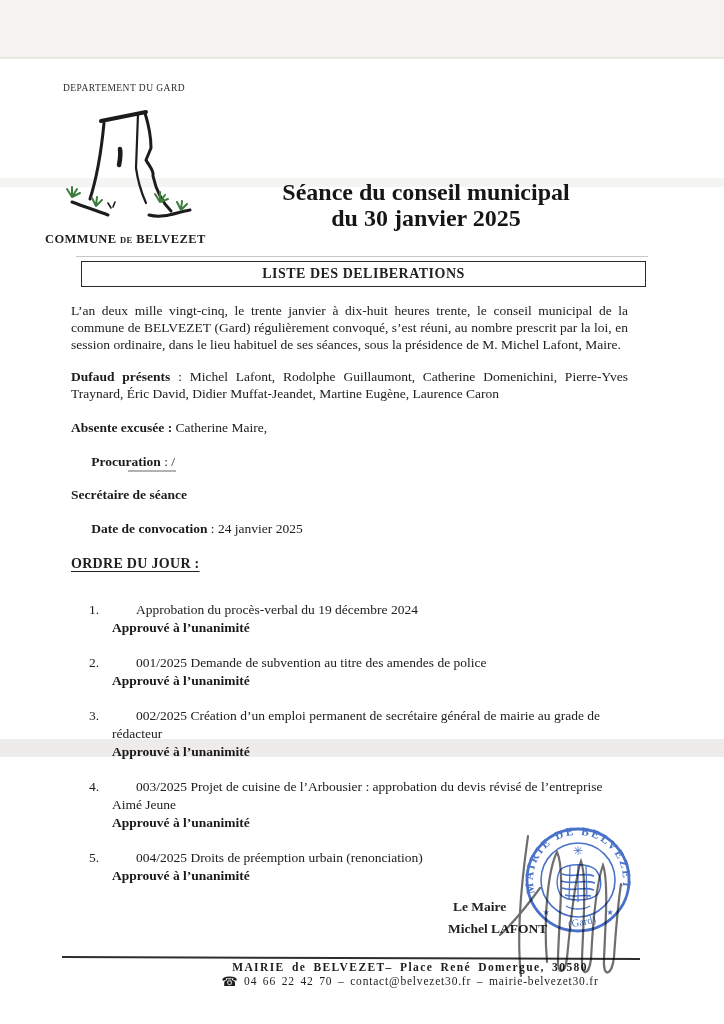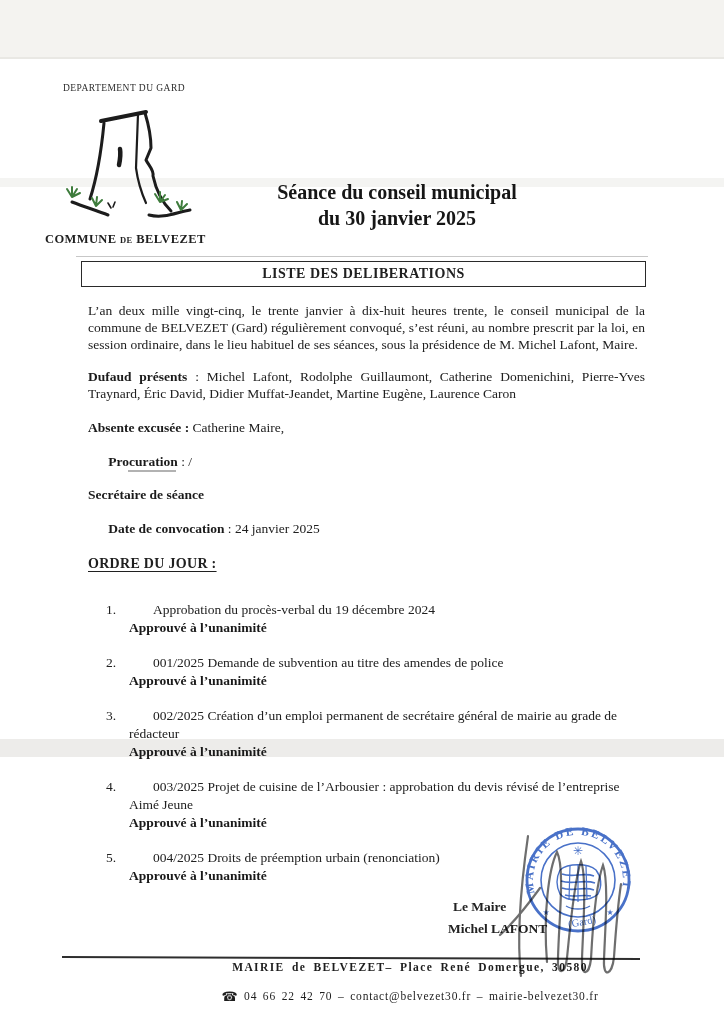--- a/index.html
+++ b/index.html
@@ -10,32 +10,32 @@
   .band-top{position:absolute;left:0;top:0;width:724px;height:57px;background:#f4f3f0;border-bottom:2px solid #e9e8e4;}
   .band-a{position:absolute;left:0;top:178px;width:724px;height:9px;background:rgba(205,203,196,.22);}
   .band-b{position:absolute;left:0;top:739px;width:724px;height:18px;background:rgba(203,201,194,.35);}
   .mark-a{position:absolute;left:128px;top:470px;width:48px;height:2px;background:#555;opacity:.45;}
 
   
   .dept{position:absolute;left:63px;top:83px;font-size:9.5px;letter-spacing:.45px;color:#2c2c2c;}
   .logo{position:absolute;left:50px;top:98px;}
   .commune{position:absolute;left:45px;top:232px;font-weight:bold;font-size:12.5px;letter-spacing:.4px;color:#1f1f1f;}
   .commune .de{font-size:8.5px;font-weight:bold;text-align:right;}
-  .doc-title{position:absolute;left:215px;top:179px;width:364px;text-align:center;
-             font-weight:bold;font-size:20px;line-height:26px;color:#161616;}
+  .doc-title{position:absolute;left:244px;top:179px;width:364px;text-align:center;
+             font-weight:bold;font-size:24px;line-height:26px;color:#161616;}
 
   
   .banner-artifact{position:absolute;left:76px;top:256px;width:572px;height:1px;background:#999;opacity:.55;}
   .banner{position:absolute;left:81px;top:261px;width:563px;border:1.5px solid #2a2a2a;background:transparent;
           text-align:center;padding:2px 0 4px 0;}
   .banner span{font-weight:bold;font-size:14px;letter-spacing:.5px;
           text-underline-offset:2px;text-decoration-thickness:1.3px;}
 
   
-  .main{position:absolute;left:88px;top:297px;width:557px;font-size:13.5px;line-height:17px;}
+  .main{position:absolute;left:71px;top:297px;width:557px;font-size:13.5px;line-height:17px;}
   .main p{margin:0;}
   .prewrap{white-space:pre-wrap;}
   .jt{text-align:justify;}
   .intro{margin-top:5px !important;}
   .present{margin-top:15px !important;}
   .absent{margin-top:17px !important;}
   .secretary{margin-top:16px !important;}
   b.lbl{font-weight:bold;color:#1b1b1b;}
   .ordre{margin-top:18px !important;font-weight:bold;font-size:14px;letter-spacing:.3px;
          text-decoration:underline;text-underline-offset:2.5px;text-decoration-thickness:1.4px;}
@@ -50,21 +50,21 @@
   
   .sig-text{position:absolute;left:448px;top:896px;font-size:13.5px;line-height:22px;color:#222;z-index:2;font-weight:bold;}
   .sig-text .role{padding-left:5px;}
   .stamp{position:absolute;left:520px;top:822px;z-index:3;opacity:.92;}
   .signature{position:absolute;left:485px;top:818px;z-index:4;mix-blend-mode:multiply;}
 
   
   .footer-rule{position:absolute;left:62px;top:957px;width:578px;height:2px;background:#2e2e2e;transform:rotate(.18deg);z-index:1;}
   .footer{position:absolute;left:130px;top:961px;width:560px;text-align:center;color:#1d1d1d;z-index:2;}
   .footer .f1{font-weight:bold;font-size:11.5px;letter-spacing:1.4px;word-spacing:3px;}
-  .footer .f2{font-size:11.5px;letter-spacing:.8px;word-spacing:2px;margin-top:16px;}
+  .footer .f2{font-size:11.5px;letter-spacing:.8px;word-spacing:2px;margin-top:1px;}
   .footer .phone{font-size:13px;vertical-align:-1px;}
 </style>
 </head>
 <body>
 
 <div class="page">
 
   <div class="band-top"></div>
   <div class="band-a"></div>
   <div class="band-b"></div>

